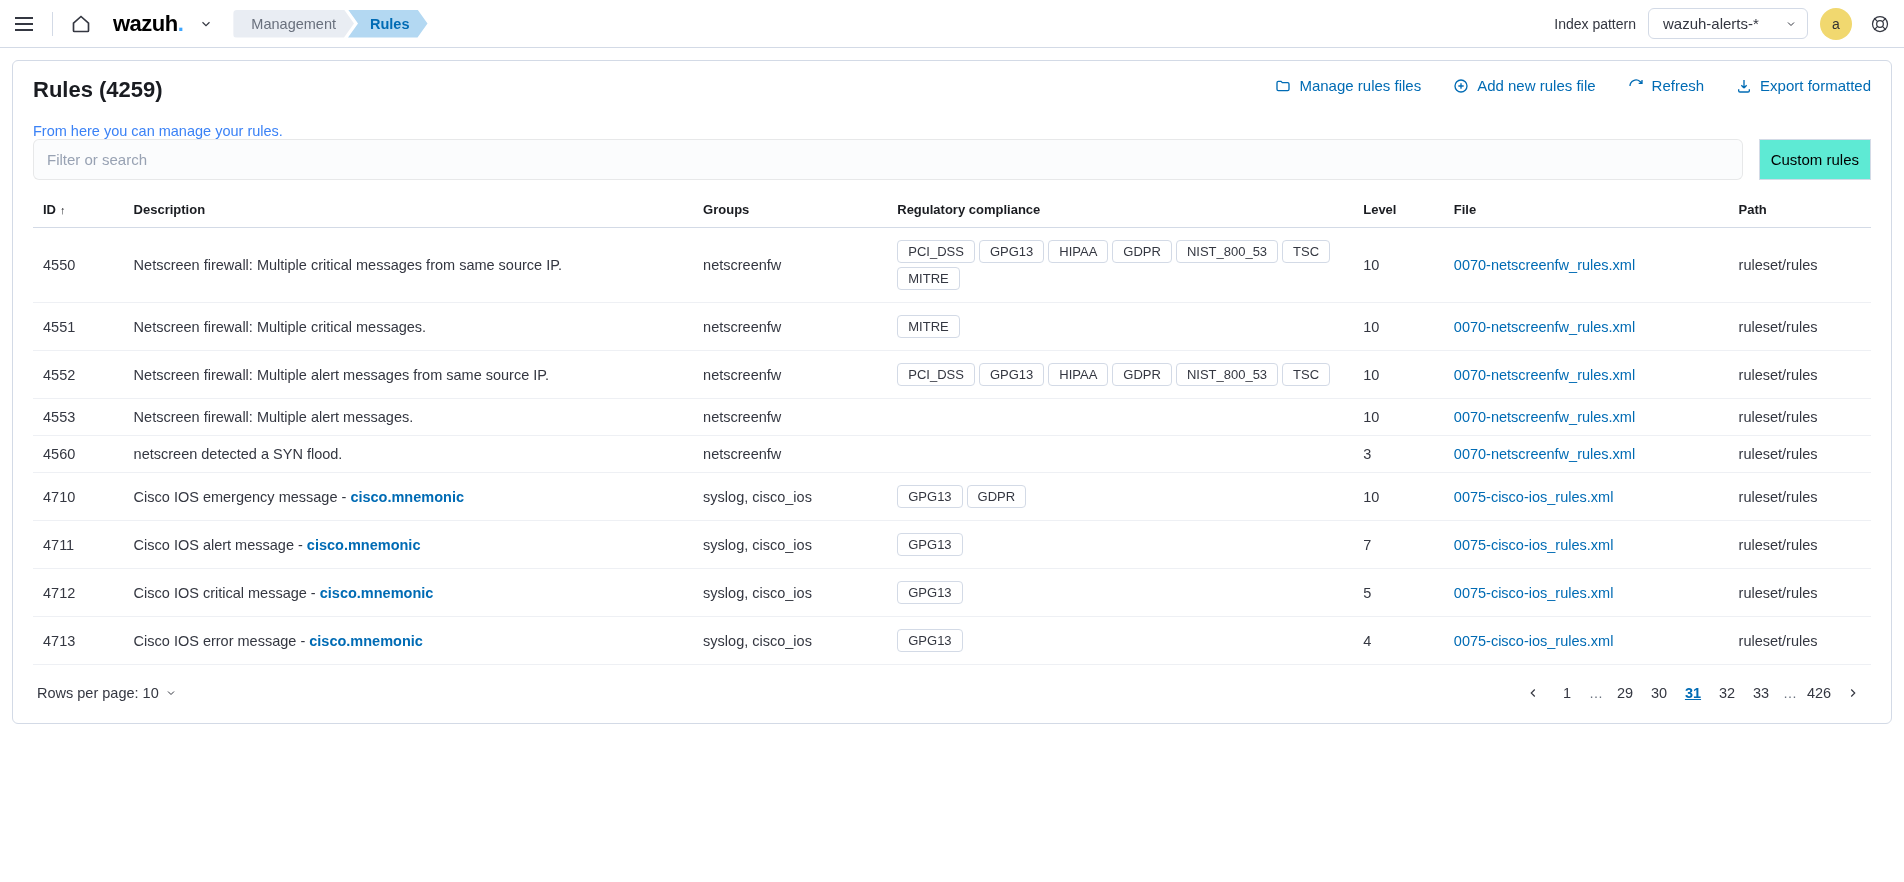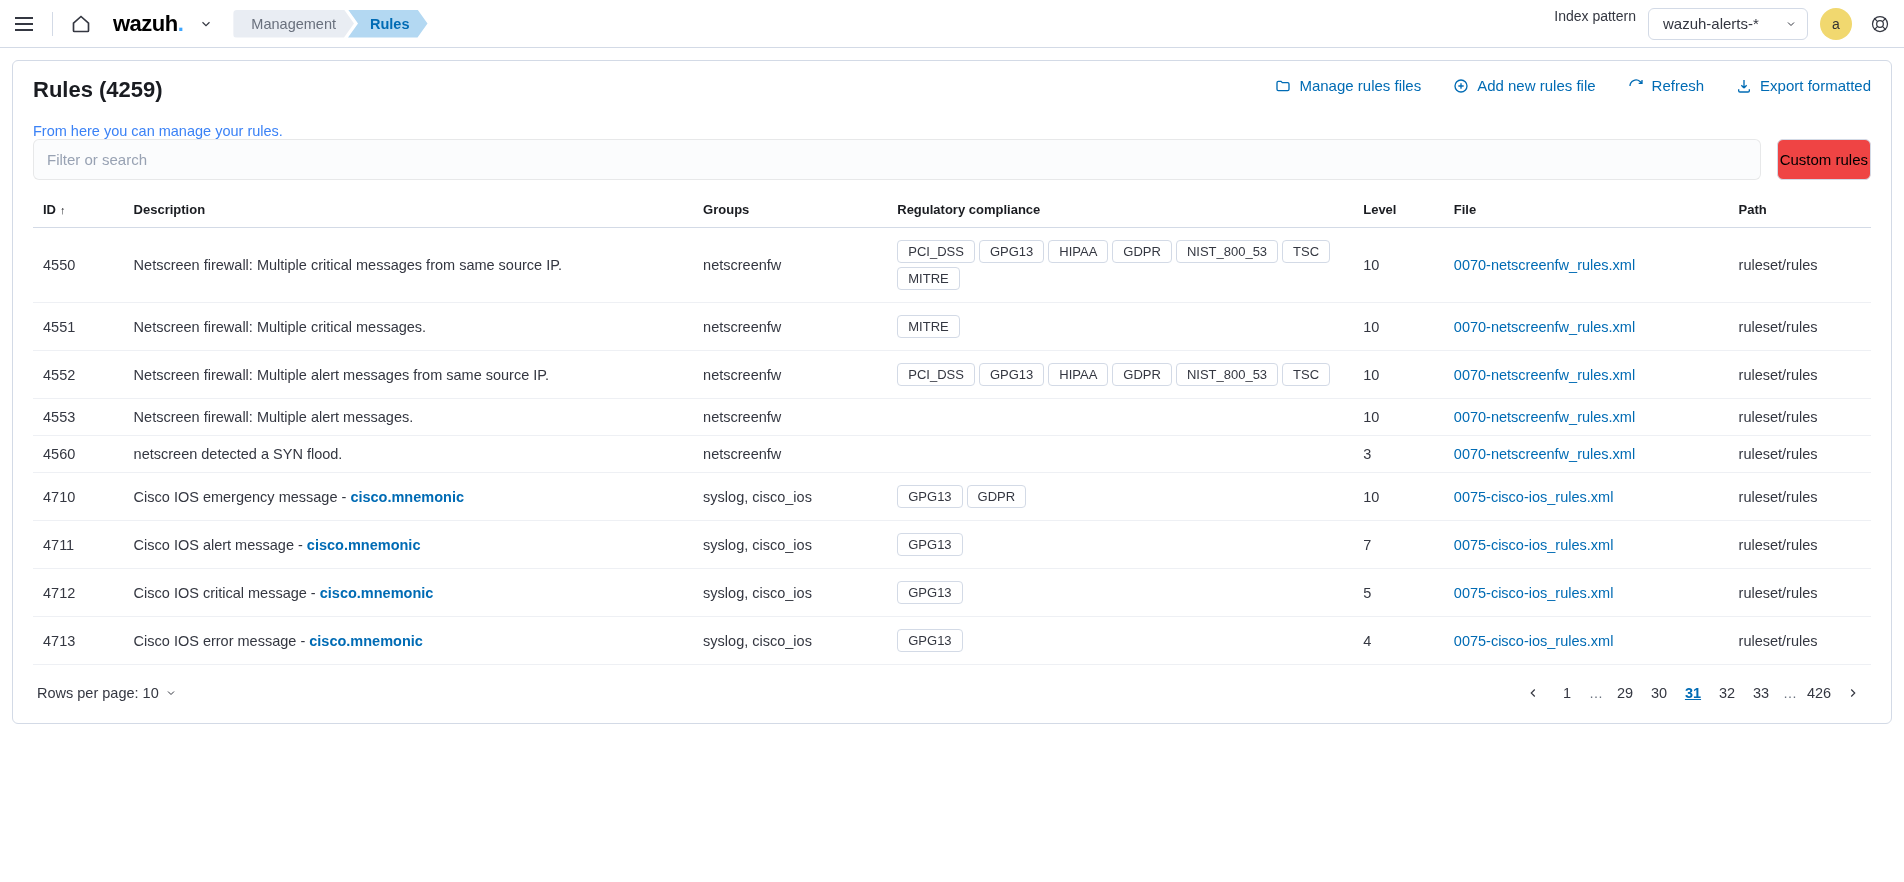--- a/index.html
+++ b/index.html
@@ -10,40 +10,40 @@
   .topbar { display: flex; align-items: center; height: 48px; border-bottom: 1px solid #D3DAE6; padding: 0 8px; gap: 8px; }
   .topbar .icon-btn { width: 32px; height: 32px; display:flex; align-items:center; justify-content:center; border-radius:4px; cursor:pointer; }
   .topbar .divider { width:1px; height:24px; background:#D3DAE6; margin:0 4px; }
   .logo { font-size: 22px; font-weight: 700; letter-spacing: -0.5px; color:#000; display:flex; align-items:baseline; margin-left:8px; }
   .logo .dot { color:#3EA6FF; }
   .chev { margin-left:8px; display:flex; align-items:center; }
   .breadcrumbs { display:flex; align-items:center; margin-left:12px; }
   .crumb { padding: 6px 18px; font-size:14.5px; position:relative; }
   .crumb.mgmt { background:#E9EDF3; color:#69707D; clip-path: polygon(0 0, calc(100% - 10px) 0, 100% 50%, calc(100% - 10px) 100%, 0 100%); border-radius:4px 0 0 4px; }
   .crumb.rules { background:#B3D8F2; color:#006BB4; font-weight:600; clip-path: polygon(0 0, calc(100% - 10px) 0, 100% 50%, calc(100% - 10px) 100%, 0 100%, 10px 50%); margin-left:-6px; padding-left:22px; }
-  .topbar-right { margin-left:auto; display:flex; gap:12px; }
+  .topbar-right { margin-left:auto; display:flex; align-items:center; gap:12px; }
   .index-label { color:#343741; font-size:14px; }
   .index-select { border:1px solid #D3DAE6; border-radius:6px; padding:6px 32px 6px 14px; font-size:15px; position:relative; display:flex; align-items:center; gap:40px; min-width:160px; }
   .avatar { width:32px; height:32px; border-radius:50%; background:#F1D86F; color:#333; display:flex; align-items:center; justify-content:center; font-weight:500; }
   
   
   .page { padding: 12px; }
   .card { border:1px solid #D3DAE6; border-radius:6px; padding: 16px 20px 12px; }
   .header-row { display:flex; align-items:flex-start; gap:24px; }
   .title-area h1 { font-size:22px; font-weight:700; color:#1a1c21; }
   .title-area p { color:#3b82f6; margin-top:20px; font-size:14.5px; }
   .actions { margin-left:auto; display:flex; gap:32px; align-items:center; }
   .action-link { color:#006BB4; display:flex; align-items:center; gap:8px; font-size:15px; cursor:pointer; }
   .action-link svg { flex-shrink:0; }
 
   
   .filter-row { display:flex; gap:16px; }
   .filter-input { flex:1; border:none; background:#FBFCFD; box-shadow: inset 0 0 0 1px rgba(0,0,0,0.08); border-radius:6px; padding:12px 14px; font-size:15px; color:#69707D; }
   .filter-input::placeholder { color:#98A2B3; }
-  .custom-btn { border:1px solid #D3DAE6; background:#ef4444; border-radius:6px; padding: 0 2px; font-size:15px; cursor:pointer; }
+  .custom-btn { border:1px solid #D3DAE6; background:#5eead4; border-radius:0; padding: 0 11px; font-size:15px; cursor:pointer; }
 
   
   table { width:100%; border-collapse:collapse; margin-top:14px; }
   thead th { text-align:left; font-size:13px; font-weight:700; color:#1a1c21; padding:8px 10px 10px; border-bottom:1px solid #D3DAE6; white-space:nowrap; }
   thead th .sort-arrow { margin-left:4px; font-size:11px; }
   tbody td { padding:10px 10px; border-bottom:1px solid #eef0f4; vertical-align:middle; font-size:14.5px; }
   .col-id { width:70px; }
   .col-desc { width:440px; }
   .col-groups { width:150px; }
   .col-reg { width:360px; }

